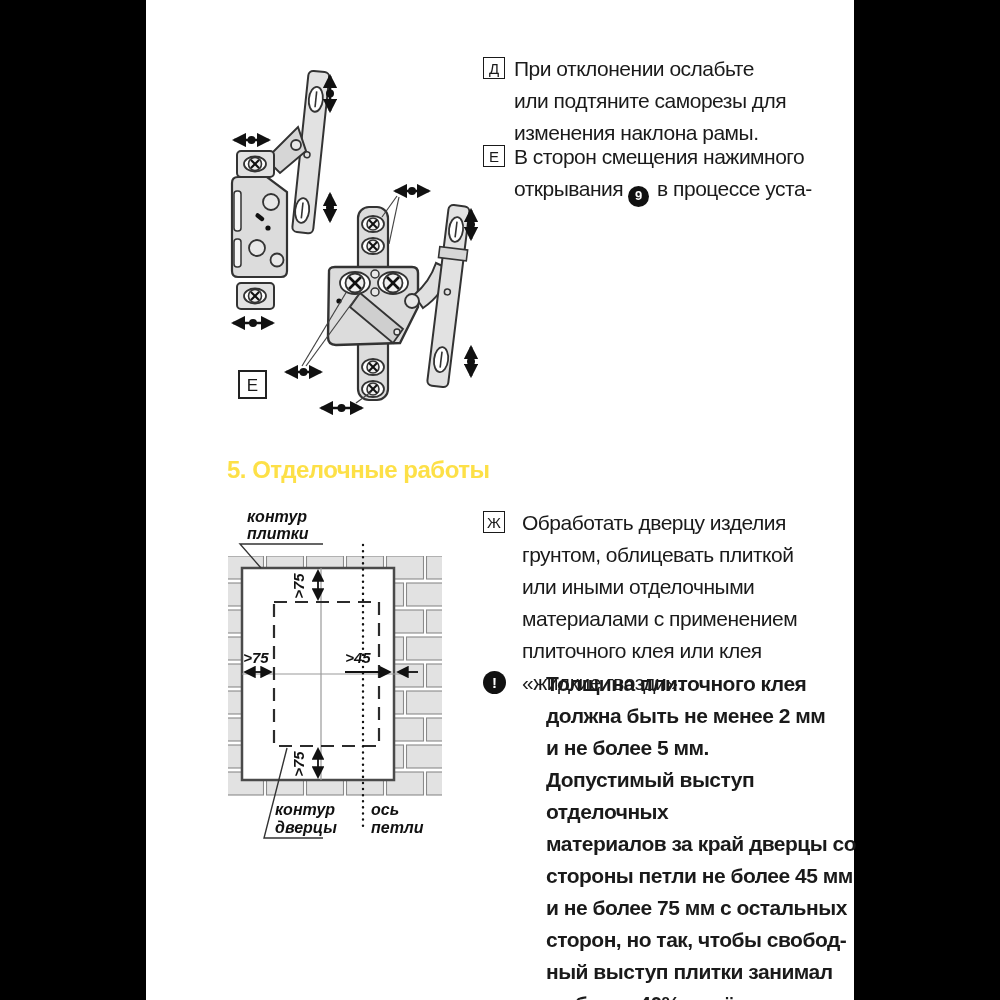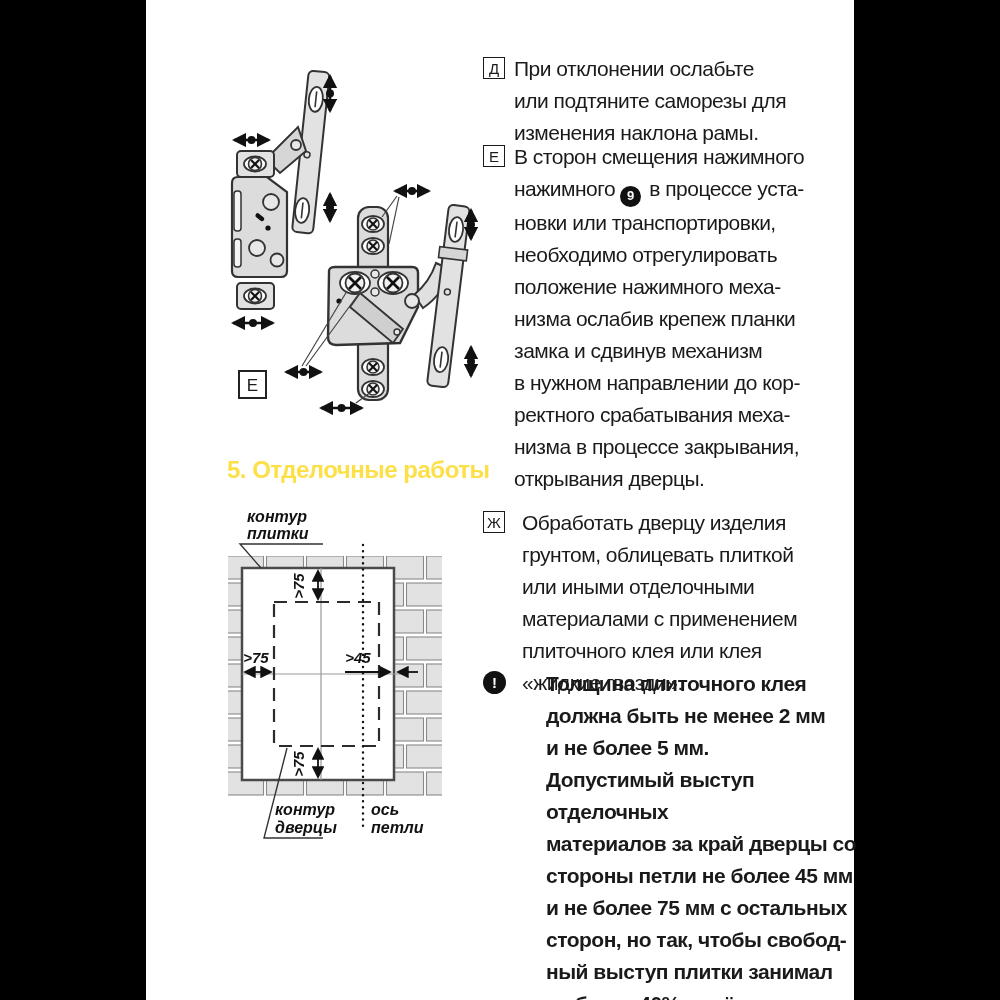--- a/index.html
+++ b/index.html
@@ -195,30 +195,21 @@
 </div>
 <div class="body-text pre" style="left:514px;top:53px;">При отклонении ослабьте
 или подтяните саморезы для
 изменения наклона рамы.</div>
 
 <div class="marker-box" style="left:483px;top:145px;">
   <span>Е</span>
 </div>
 <div class="body-text" style="left:514px;top:141px;">
   <div>В сторон смещения нажимного</div>
-  <div><span>нажимного</span><span class="badge-9">9</span><span>в процессе уста-</span></div>
-  <div class="pre">новки или транспортировки,
-необходимо отрегулировать
-положение нажимного меха-
-низма ослабив крепеж планки
-замка и сдвинув механизм
-в нужном направлении до кор-
-ректного срабатывания меха-
-низма в процессе закрывания,
-открывания дверцы.</div>
+  <div><span>открывания</span><span class="badge-9">9</span><span>в процессе уста-</span></div>
 </div>
 
 <div class="heading" style="left:227px;top:456px;">5. Отделочные работы</div>
 
 <svg class="abs" style="left:225px;top:500px;" width="225" height="345" viewBox="0 0 225 345">
   <defs>
     <marker id="arrT" viewBox="0 0 10 10" refX="8.5" refY="5" markerWidth="7" markerHeight="7" orient="auto-start-reverse" markerUnits="strokeWidth">
       <path d="M0,0 L10,5 L0,10 Z" fill="#111"></path>
     </marker>
     <pattern id="bricks" width="40" height="54" patternUnits="userSpaceOnUse">

